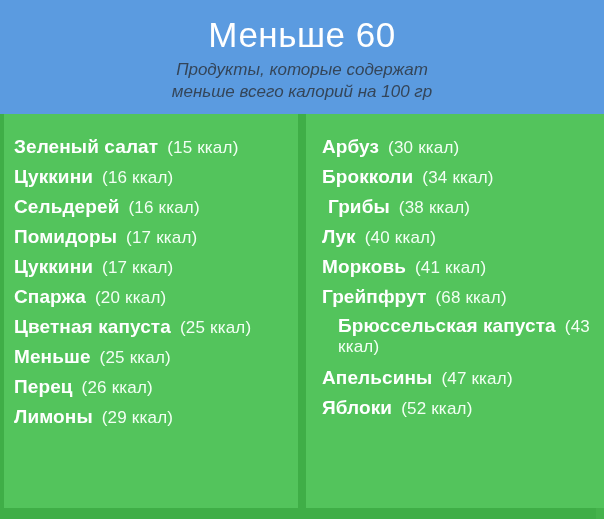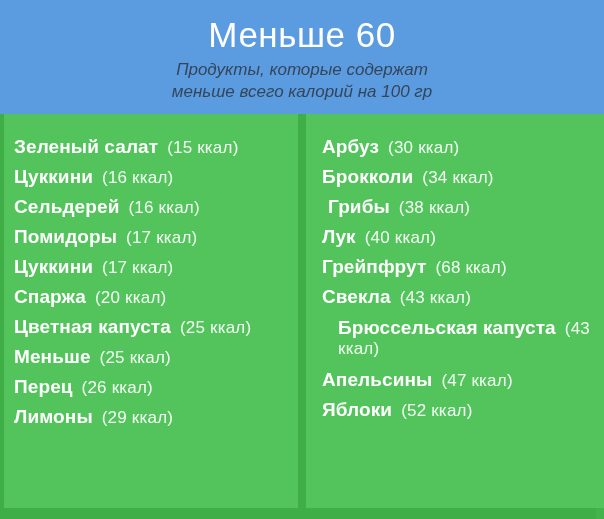--- a/index.html
+++ b/index.html
@@ -165,24 +165,24 @@
       <div class="row">
         <span class="name">Брокколи</span><span class="kcal">(34 ккал)</span>
       </div>
       <div class="row indent">
         <span class="name">Грибы</span><span class="kcal">(38 ккал)</span>
       </div>
       <div class="row">
         <span class="name">Лук</span><span class="kcal">(40 ккал)</span>
       </div>
       <div class="row">
+        <span class="name">Морковь</span><span class="kcal">(41 ккал)</span>
+      </div>
+      <div class="row">
         <span class="name">Грейпфрут</span><span class="kcal">(68 ккал)</span>
-      </div>
-      <div class="row row-tall">
-        <span class="name">Свекла</span><span class="kcal">(43 ккал)</span>
       </div>
       <div class="row row-wrap row-tall">
         <span class="name">Брюссельская капуста</span><span class="kcal">(43 ккал)</span>
       </div>
       <div class="row">
         <span class="name">Апельсины</span><span class="kcal">(47 ккал)</span>
       </div>
       <div class="row">
         <span class="name">Яблоки</span><span class="kcal">(52 ккал)</span>
       </div>

